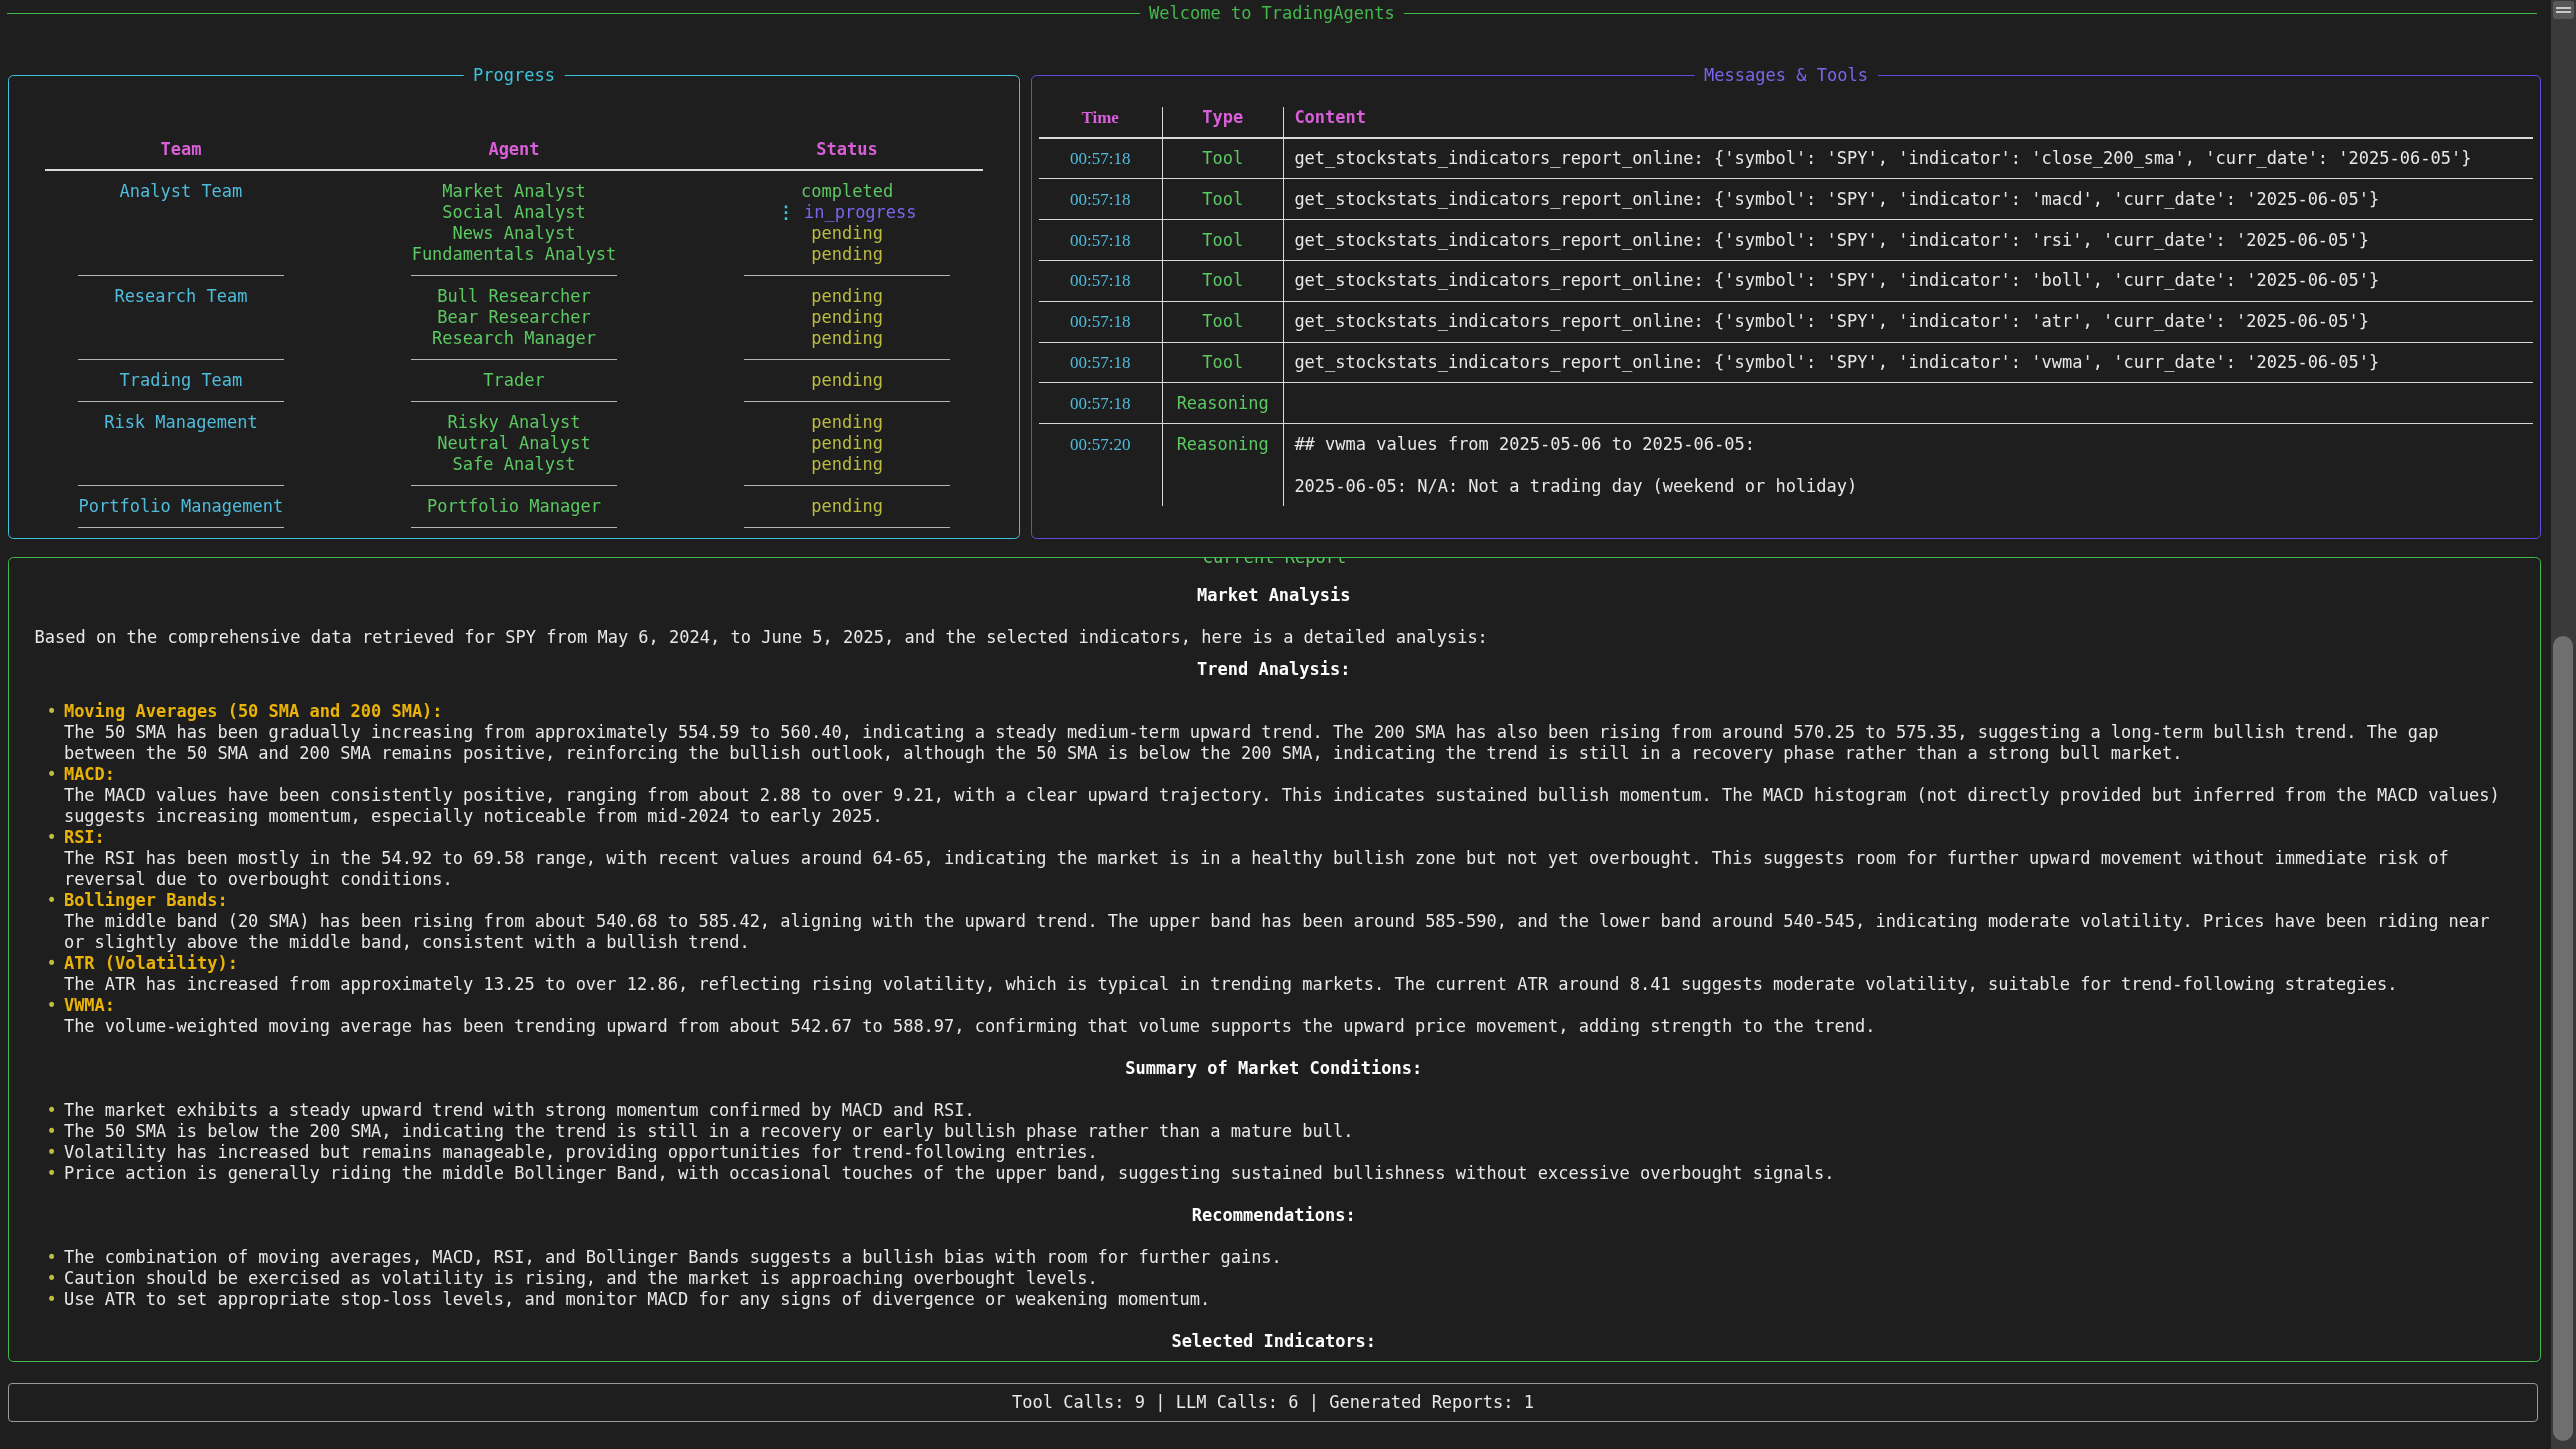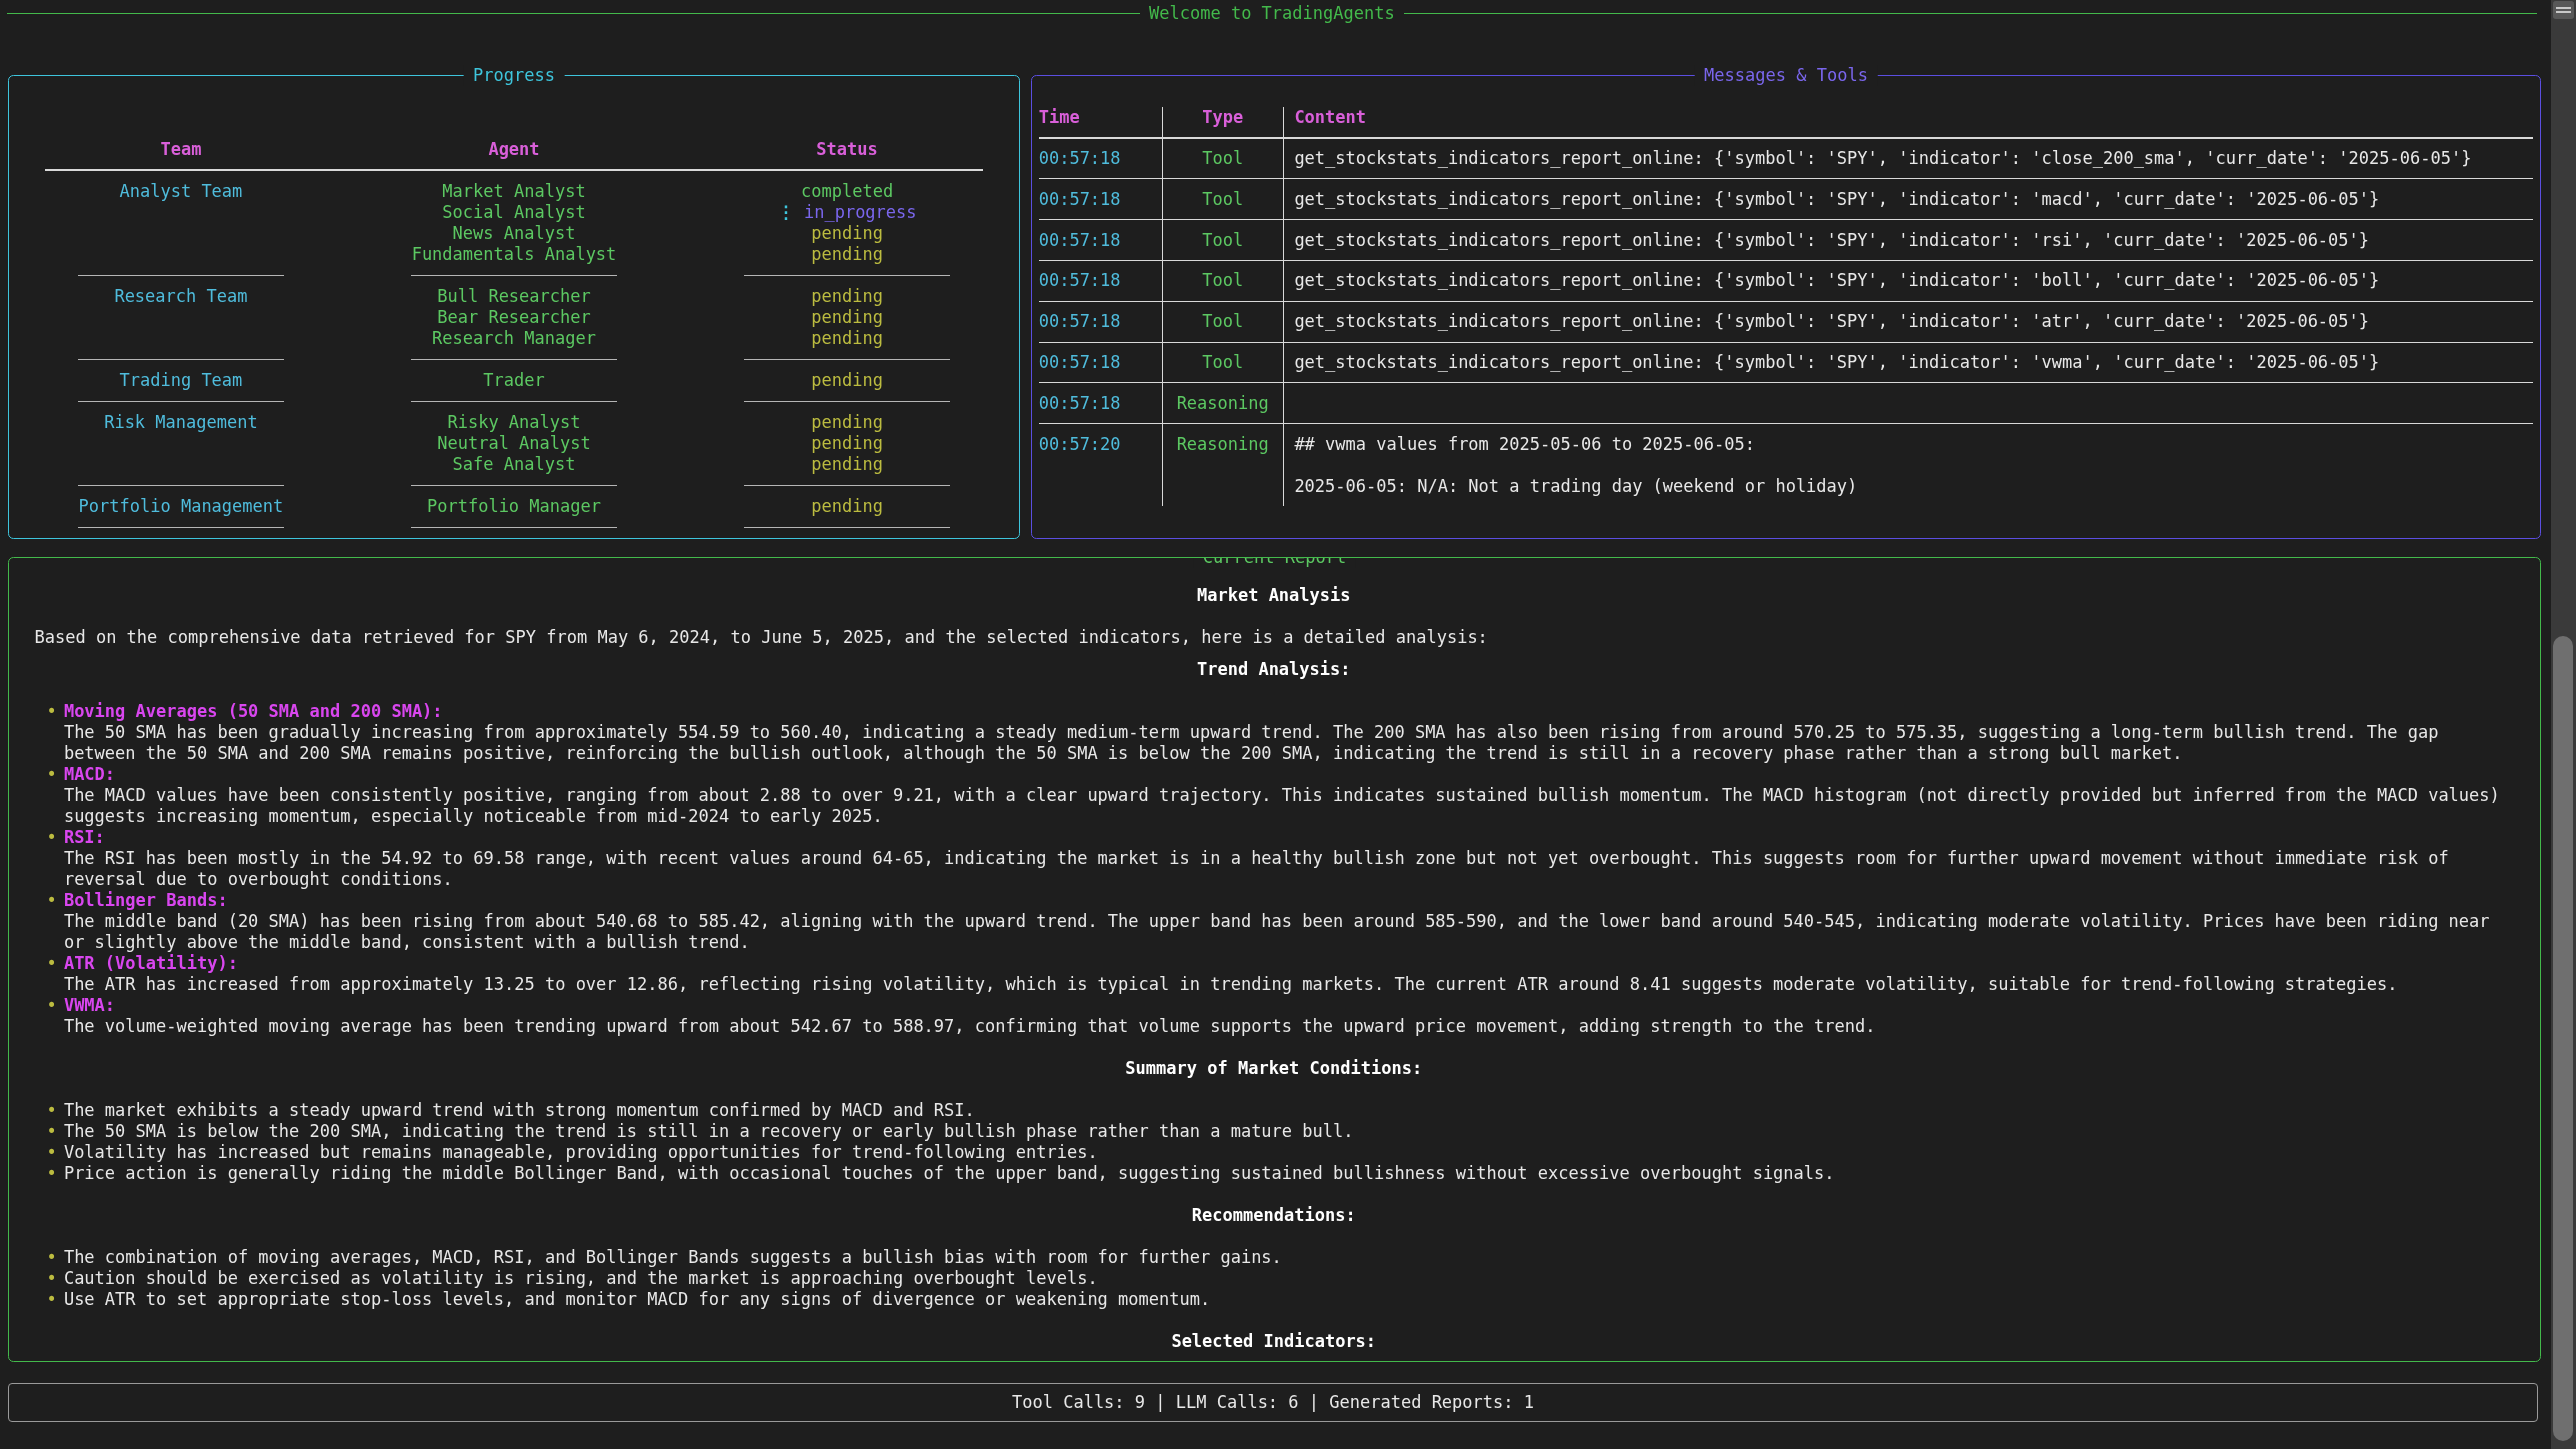--- a/index.html
+++ b/index.html
@@ -39,38 +39,38 @@
   .status-in-progress{color:var(--purple-text);}
   .spinner{color:var(--cyan);margin-right:9.4px;font-weight:bold;}
   .psep span{justify-self:center;width:62%;border-top:1.3px solid;opacity:.75;height:0;margin:10px 0;}
   .sep-team{border-color:var(--cyan-text);}
   .sep-agent{border-color:var(--green-text);}
   .sep-status{border-color:var(--yellow);}
   
   .mtable{padding:31px 6.7px 0 6.7px;}
   .mhead{display:flex;color:var(--magenta);font-weight:bold;border-bottom:2px solid var(--rule);}
   .mhead .mcell{padding-bottom:8.7px;}
-  .mcell-time{width:124px;border-right:1.3px solid var(--rule);flex:none;}
+  .mcell-time{width:124px;text-align:center;border-right:1.3px solid var(--rule);flex:none;font-family:Liberation Serif, serif;}
   .mcell-type{width:121px;text-align:center;border-right:1.3px solid var(--rule);flex:none;}
   .mcell-content{flex:1;text-align:left;padding-left:10.7px !important;}
   .mrow{display:flex;border-bottom:1.3px solid var(--rule);}
   .mrow:last-child{border-bottom:none;}
   .mrow .mcell{padding-top:9.4px;padding-bottom:9.4px;}
   .mrow .mcell-time{color:var(--cyan-text);}
   .mrow .mcell-type{color:var(--green-text);}
   
   .report-content{padding:16px 27px 0 25.5px;}
   .report-heading{text-align:center;font-weight:bold;color:#ffffff;margin:21px 0;}
   .report-heading:first-child{margin-top:11px;}
   .report-intro{margin:0;}
   .section-bullets{margin:0 0 0 12px;}
   .bullet{display:flex;}
   .bullet .dot{width:17.4px;flex:none;color:var(--yellow);}
   .bullet .btext{flex:1;}
-  .blabel{font-weight:bold;color:#d946ef;}
+  .blabel{font-weight:bold;color:#eab308;}
   
   .footer{position:absolute;left:8px;right:38px;top:1383px;height:39px;border:1.3px solid var(--footer-border);border-radius:4px;display:flex;align-items:center;justify-content:center;}
   
   .scrollbar{position:absolute;right:0;top:0;width:25.5px;height:1449px;background:#3a3a3a;}
   .scroll-top-btn{position:absolute;top:1.3px;left:2px;right:2px;height:17.4px;background:#585858;border-radius:2.7px;display:flex;flex-direction:column;justify-content:center;gap:2.7px;padding:0 3.4px;}
   .scroll-top-btn i{display:block;height:1.3px;background:#c8c8c8;}
   .scroll-thumb{position:absolute;left:2.7px;right:2.7px;top:636px;height:805px;background:#6f6f6f;border-radius:10.7px;}
 </style>
 </head>
 <body>

